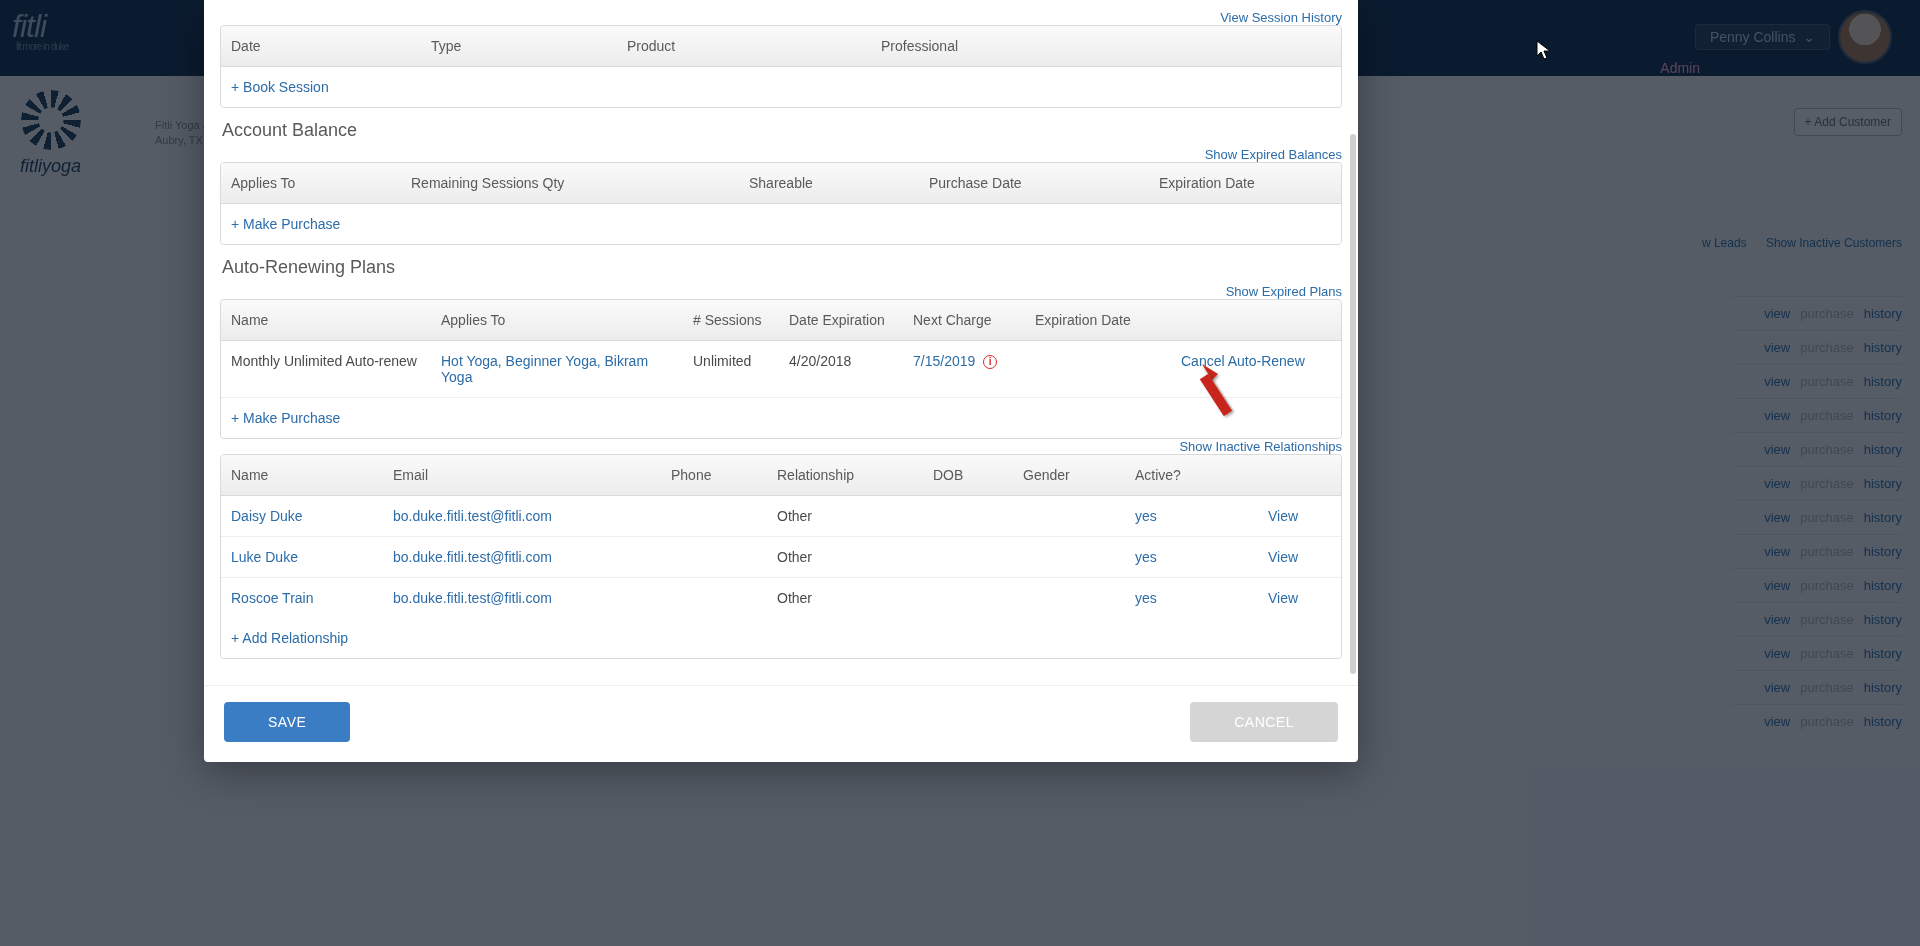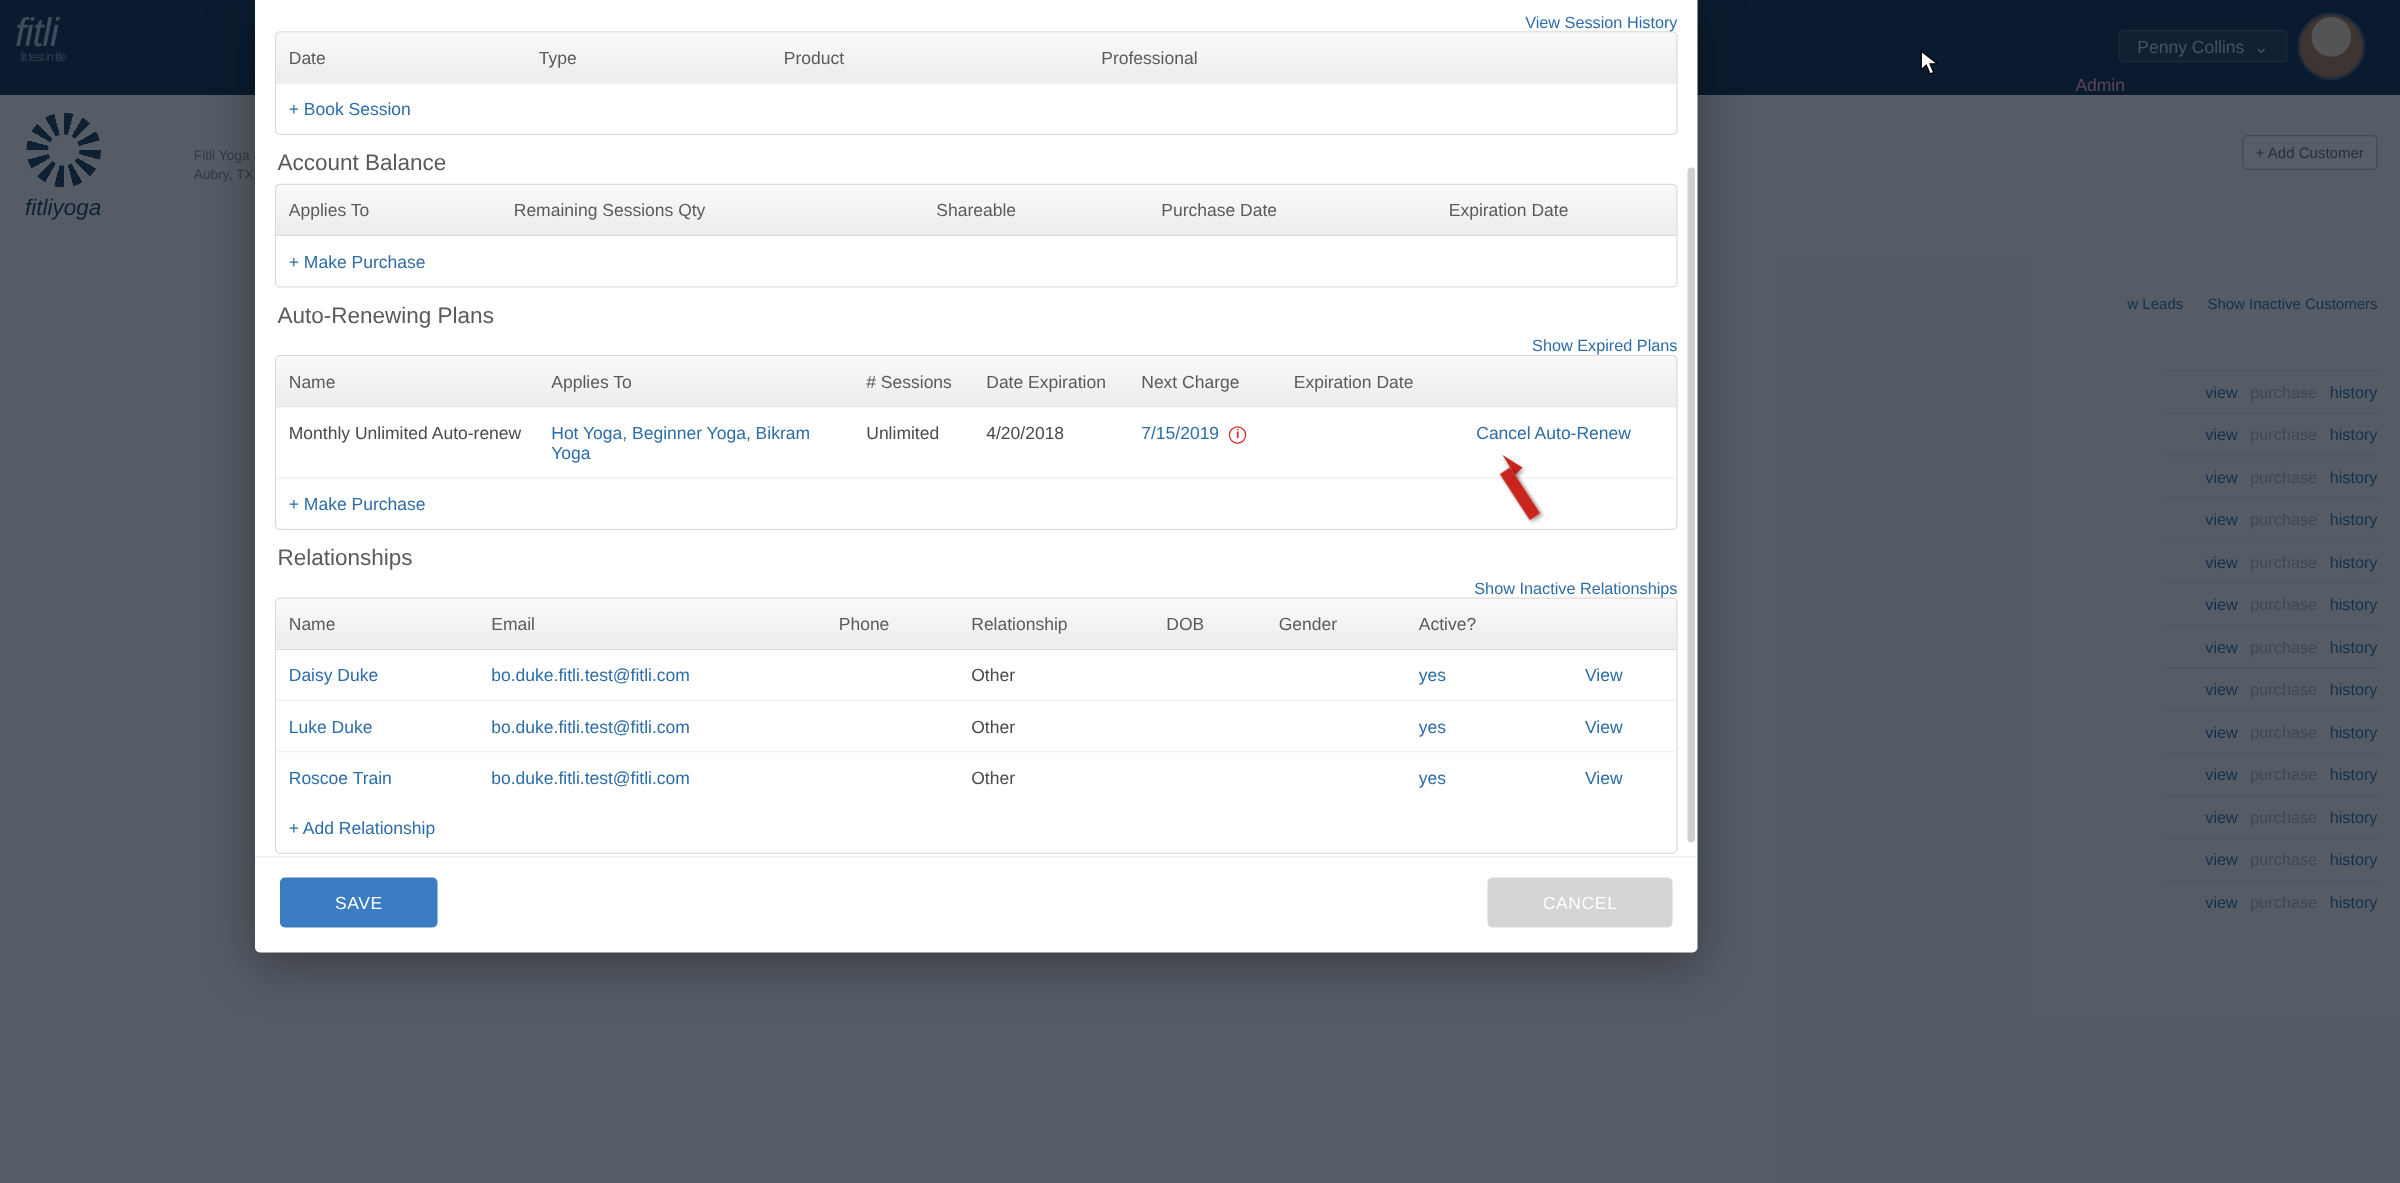--- a/index.html
+++ b/index.html
@@ -253,21 +253,21 @@
     width:16px; height:22px;
     pointer-events:none;
   }
 </style>
 </head>
 <body>
 
 <div class="bg-header">
   <div class="bg-logo">
     <span>fitli</span>
-    <span class="bg-logo-sub">fit test in life</span>
+    <span class="bg-logo-sub">fit more in duke</span>
   </div>
   <div class="bg-user-chip">
     <div class="bg-user-name">
       <span>Penny Collins</span>
       <span>&nbsp;⌄</span>
     </div>
     <div class="bg-avatar"></div>
   </div>
   <div class="bg-admin">Admin</div>
 </div>
@@ -369,20 +369,23 @@
         <div class="c2">Type</div>
         <div class="c3">Product</div>
         <div class="c4">Professional</div>
       </div>
       <div class="tbl-row">
         <a href="#" class="link c1">+ Book Session</a>
       </div>
     </div>
 
     <div class="section-title">Account Balance</div>
+    <div class="panel-right-link">
+      <a href="#" class="link">Show Expired Balances</a>
+    </div>
     <div class="tbl t-balance">
       <div class="tbl-head">
         <div class="c1">Applies To</div>
         <div class="c2">Remaining Sessions Qty</div>
         <div class="c3">Shareable</div>
         <div class="c4">Purchase Date</div>
         <div class="c5">Expiration Date</div>
       </div>
       <div class="tbl-row">
         <a href="#" class="link c1">+ Make Purchase</a>
@@ -413,21 +416,20 @@
           <span class="info-icon">i</span>
         </div>
         <div class="c6"></div>
         <div class="c7"><a href="#" class="link">Cancel Auto-Renew</a></div>
       </div>
       <div class="tbl-row">
         <a href="#" class="link c1">+ Make Purchase</a>
       </div>
     </div>
 
-    <div class="section-title">Relationships</div>
     <div class="panel-right-link">
       <a href="#" class="link">Show Inactive Relationships</a>
     </div>
     <div class="tbl t-rel">
       <div class="tbl-head">
         <div class="c1">Name</div>
         <div class="c2">Email</div>
         <div class="c3">Phone</div>
         <div class="c4">Relationship</div>
         <div class="c5">DOB</div>

